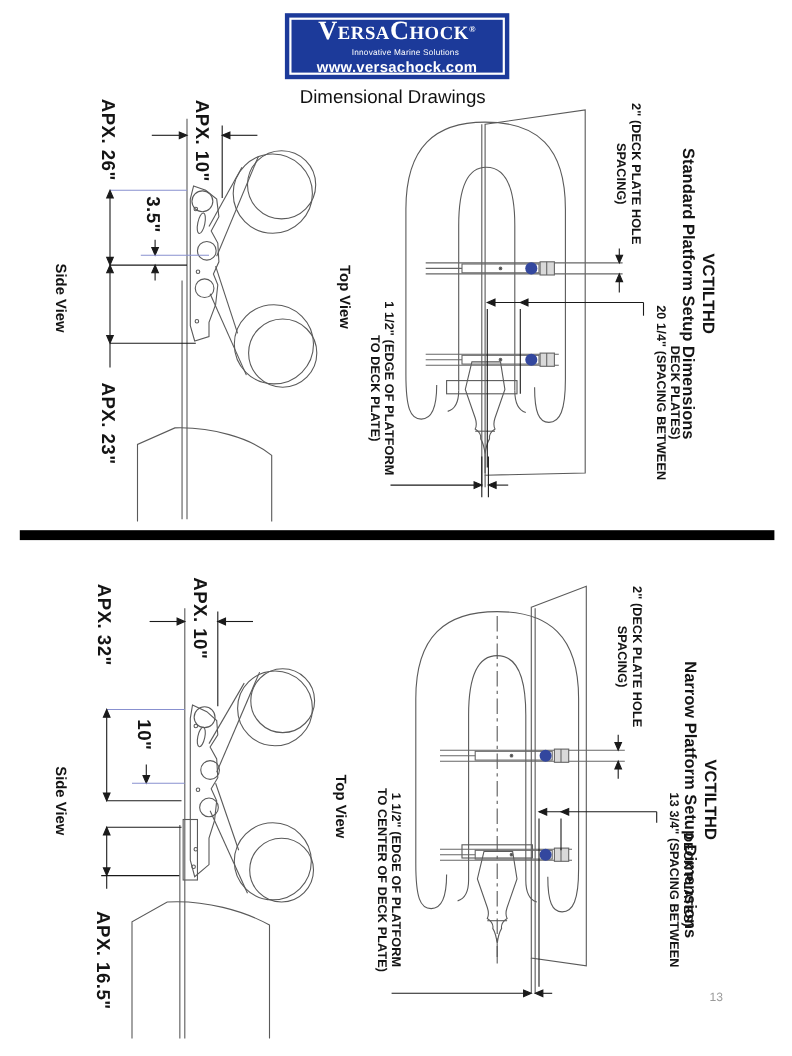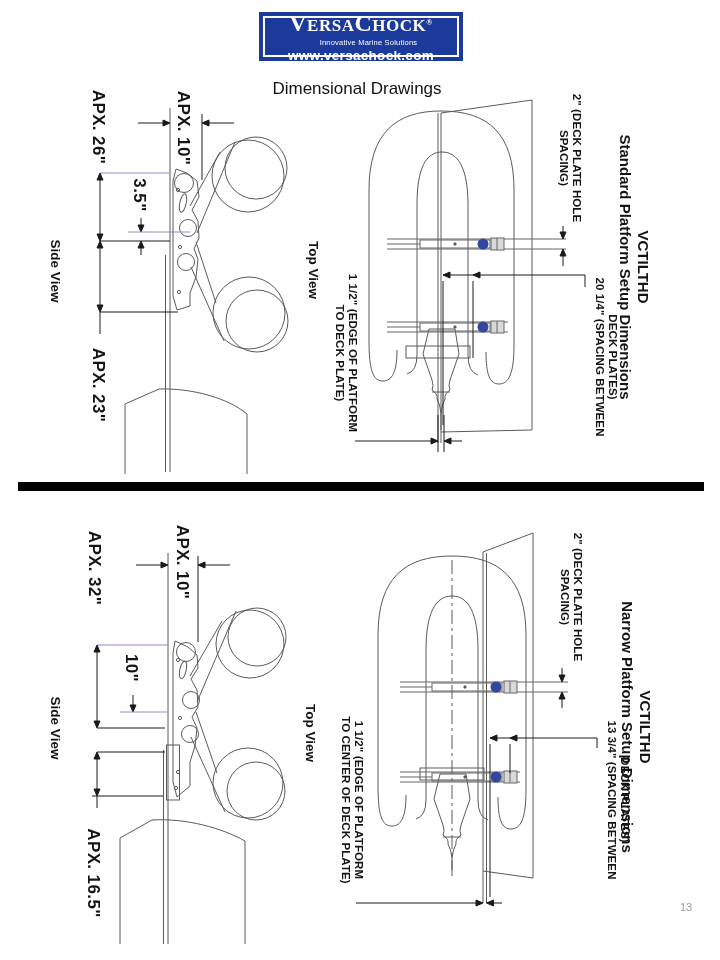--- a/index.html
+++ b/index.html
@@ -6,37 +6,37 @@
   body{width:720px;height:960px;position:relative;background:#ffffff;
        font-family:"Liberation Sans","DejaVu Sans",sans-serif;overflow:hidden;}
   
   .rot{position:absolute;white-space:nowrap;transform:translate(-50%,-50%) rotate(90deg);
        font-weight:bold;color:#141414;text-align:center;line-height:1.15;}
   .big{font-size:17px;letter-spacing:.4px;}
   .med{font-size:13.5px;}
   .small{font-size:11.5px;letter-spacing:.1px;}
   .title-rot{font-size:15px;line-height:1.2;}
   
-  .logo-box{position:absolute;left:259px;top:12px;width:204px;height:49px;
+  .logo-box{position:absolute;left:259px;top:12px;width:204px;height:60px;
             background:#1c3a9a;padding:4px;box-sizing:border-box;}
   .logo-inner{width:100%;height:100%;border:2px solid #ffffff;box-sizing:border-box;
               display:flex;flex-direction:column;align-items:center;justify-content:center;
               color:#fff;}
   .brand-line{line-height:1;font-family:"Liberation Serif","DejaVu Serif",serif;
               font-weight:bold;letter-spacing:.5px;}
   .brand-big{font-size:24px;}
   .brand-small{font-size:17px;}
   .brand-reg{font-size:8px;vertical-align:super;}
   .brand-underline{width:150px;height:2px;background:#ffffff;margin-top:1px;}
   .tagline{font-size:7.5px;margin-top:2px;letter-spacing:.2px;padding-left:15px;}
   .website{font-size:13.5px;font-weight:bold;margin-top:1px;letter-spacing:.3px;}
   .heading{position:absolute;left:237px;top:79px;width:240px;text-align:center;
            font-size:17px;font-weight:normal;color:#111;}
   .divider{position:absolute;left:18px;top:482px;width:686px;height:9px;background:#000;}
-  .pagenum{position:absolute;left:680px;top:901px;font-size:11px;color:#9a9a9a;}
+  .pagenum{position:absolute;left:645px;top:901px;font-size:11px;color:#9a9a9a;}
   svg{position:absolute;left:0;top:0;}
   .l1,.l2{display:block;}
 </style>
 </head>
 <body>
 
 <div class="logo-box">
   <div class="logo-inner">
     <div class="brand-line"><span class="brand-big">V</span><span class="brand-small">ERSA</span><span class="brand-big">C</span><span class="brand-small">HOCK</span><span class="brand-reg">®</span></div>
     <div class="brand-underline"></div>

